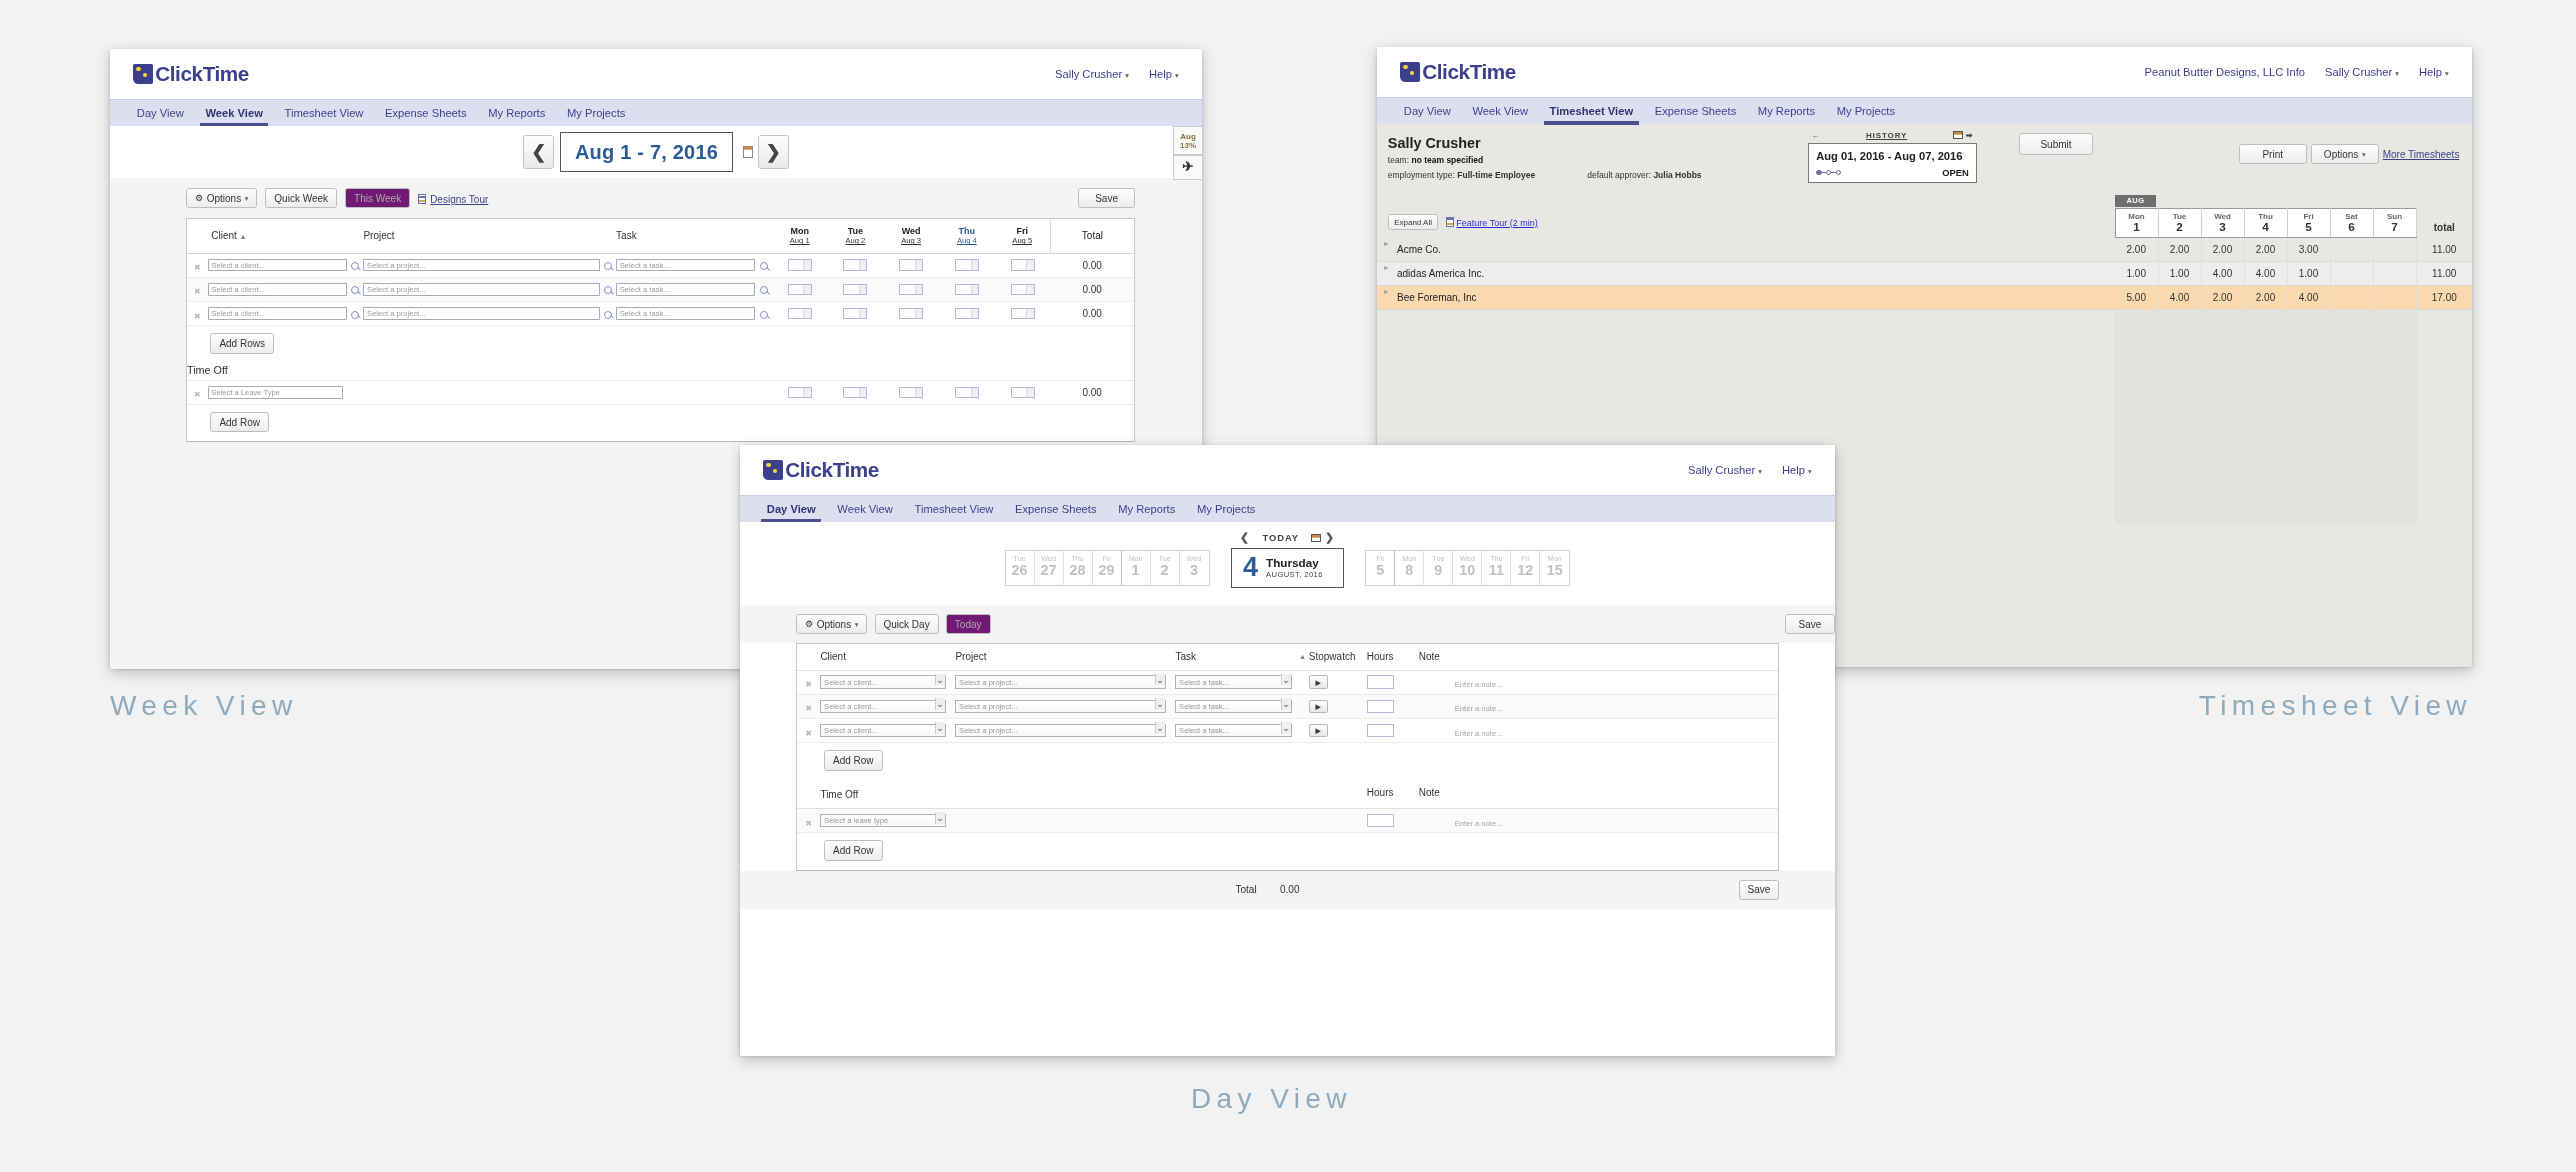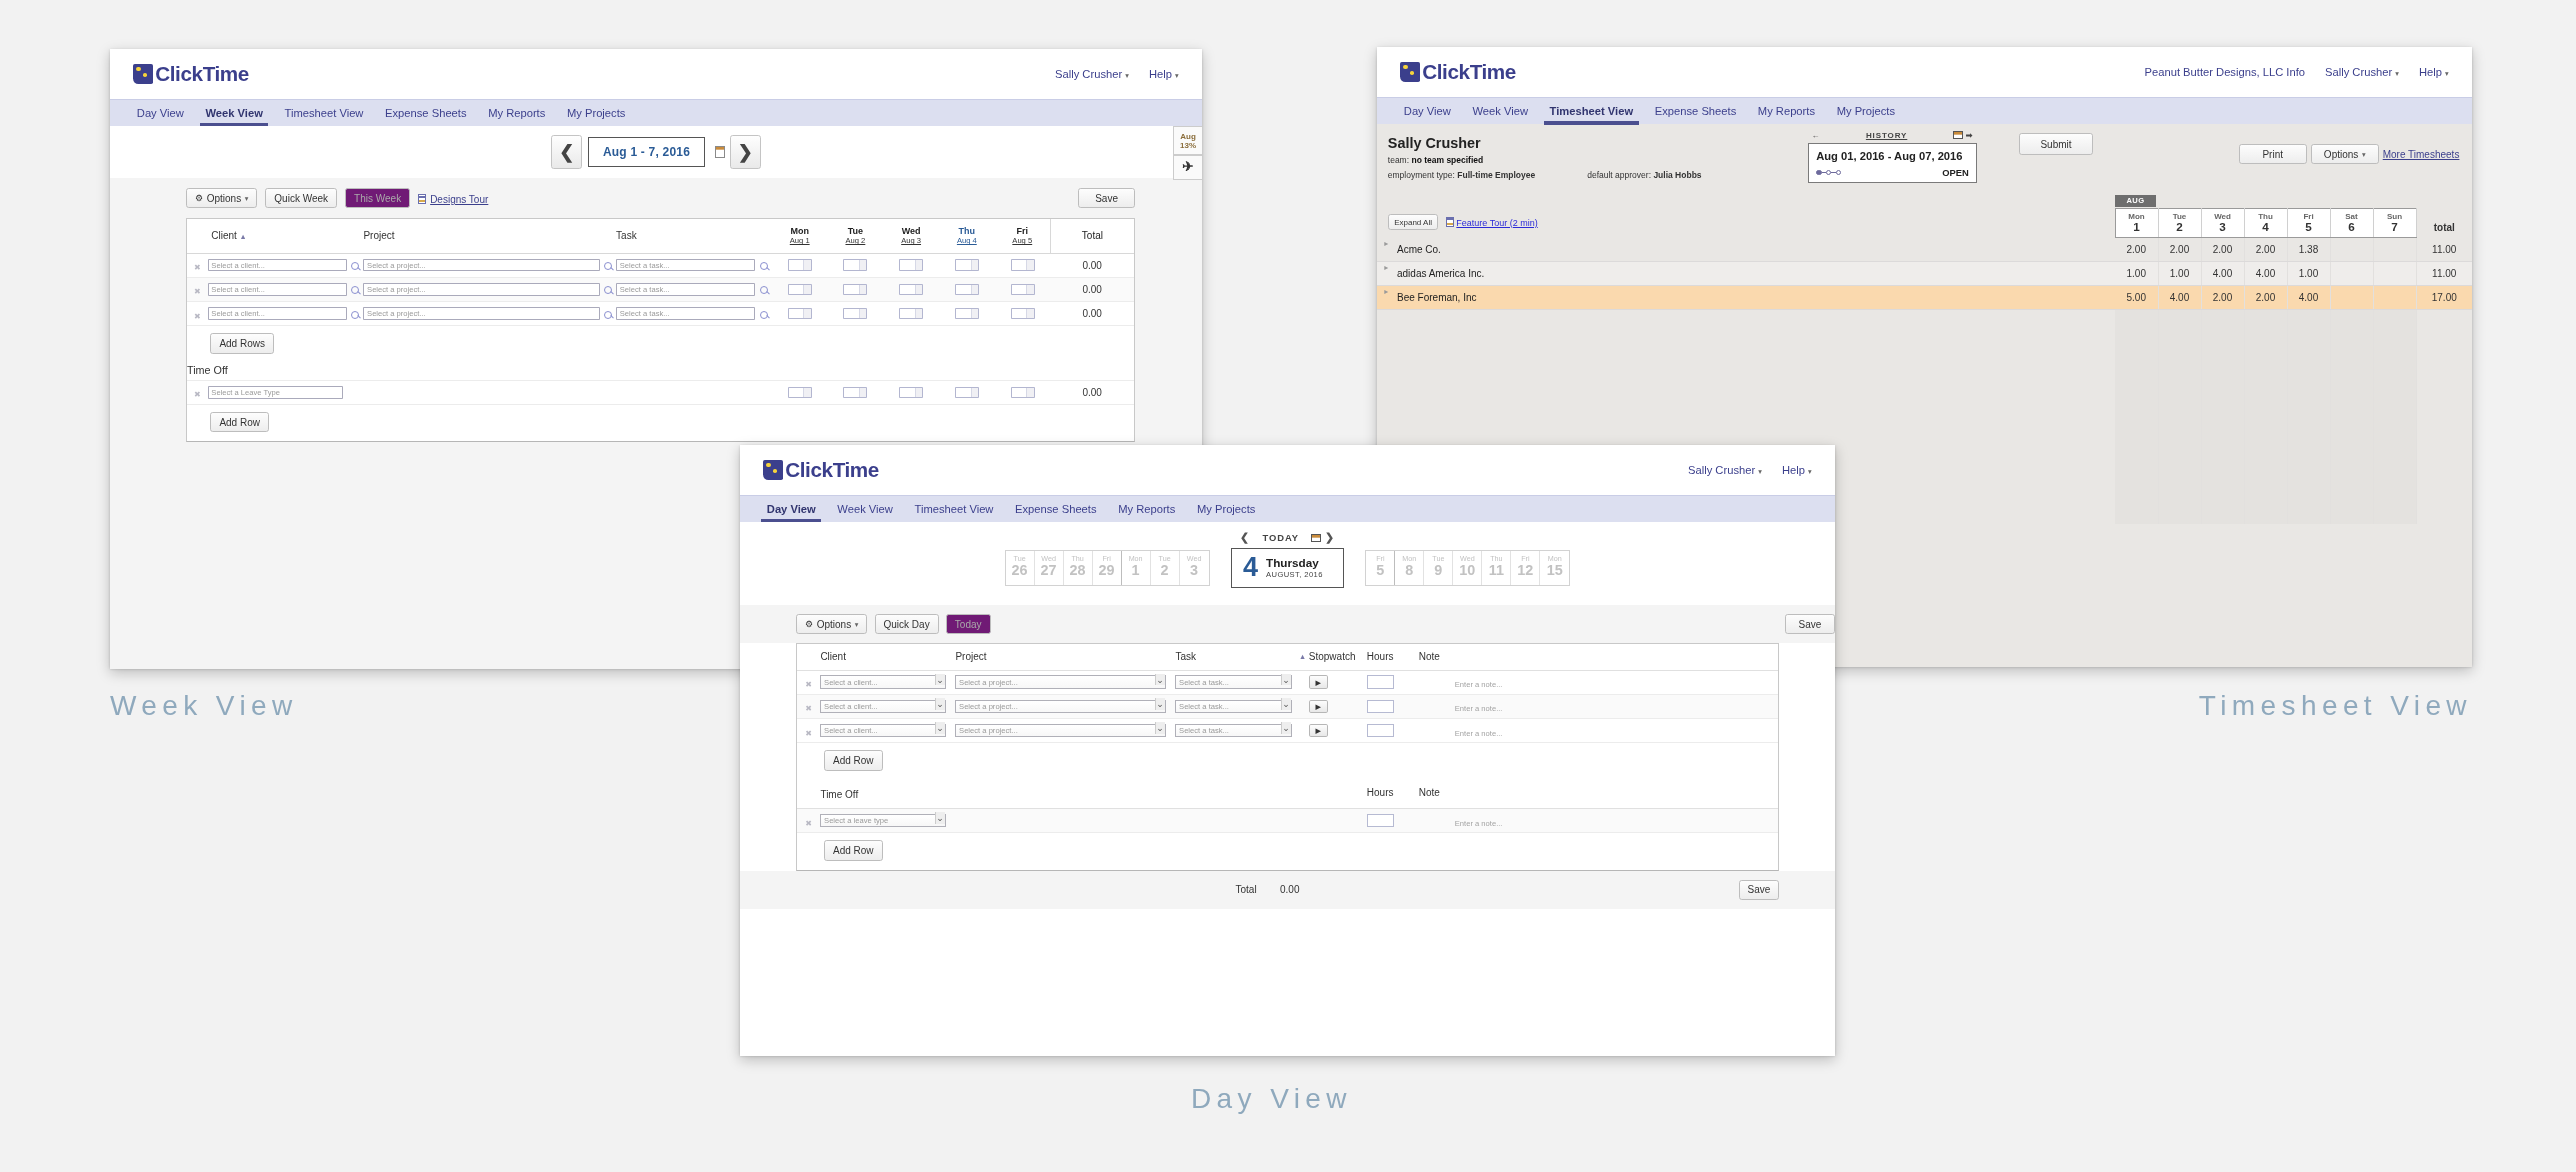--- a/index.html
+++ b/index.html
@@ -113,21 +113,21 @@
     justify-content:center; position:relative;
   }
   .navarrow {
     width:31px; height:34px; border:0.9px solid #c4c4c4; border-radius:2.7px;
     background:linear-gradient(#fefefe,#e9e9e9);
     display:flex; align-items:center; justify-content:center;
     font-size:18px; color:#444; font-weight:bold;
   }
   .datebox {
     border:0.9px solid #555; background:#fff; padding:7.2px 14.4px; margin:0 5.4px;
-    font-size:12px; font-weight:bold; color:#2a5b96; letter-spacing:0.2px;
+    font-size:20px; font-weight:bold; color:#2a5b96; letter-spacing:0.2px;
   }
   .calicon {
     width:10px; height:12.6px; margin:0 4.5px;
     background:#fff; border:0.9px solid #8a8a8a;
     background-image:linear-gradient(#c98b3b 0 2.7px, transparent 2.7px);
     background-repeat:no-repeat; background-size:100% 2.7px;
   }
   .wv-sidetabs {
     position:absolute; right:0; top:0; width:29px;
   }
@@ -700,21 +700,21 @@
             </tr>
           </thead>
           <tbody>
 
             <tr class="ts-row">
               <td class="cname">Acme Co.</td>
               <td class="v">2.00</td>
               <td class="v">2.00</td>
               <td class="v">2.00</td>
               <td class="v">2.00</td>
-              <td class="v">1.38</td>
+              <td class="v">3.00</td>
               <td class="v"></td>
               <td class="v"></td>
               <td class="v" style="border-right:none">11.00</td>
             </tr>
 
             <tr class="ts-row odd">
               <td class="cname">adidas America Inc.</td>
               <td class="v">1.00</td>
               <td class="v">1.00</td>
               <td class="v">4.00</td>

